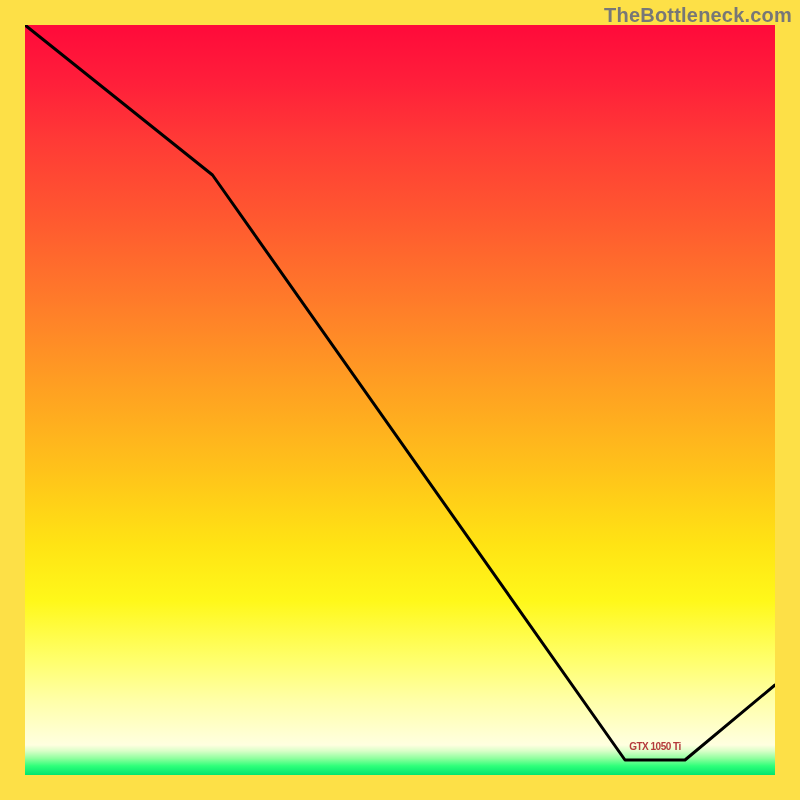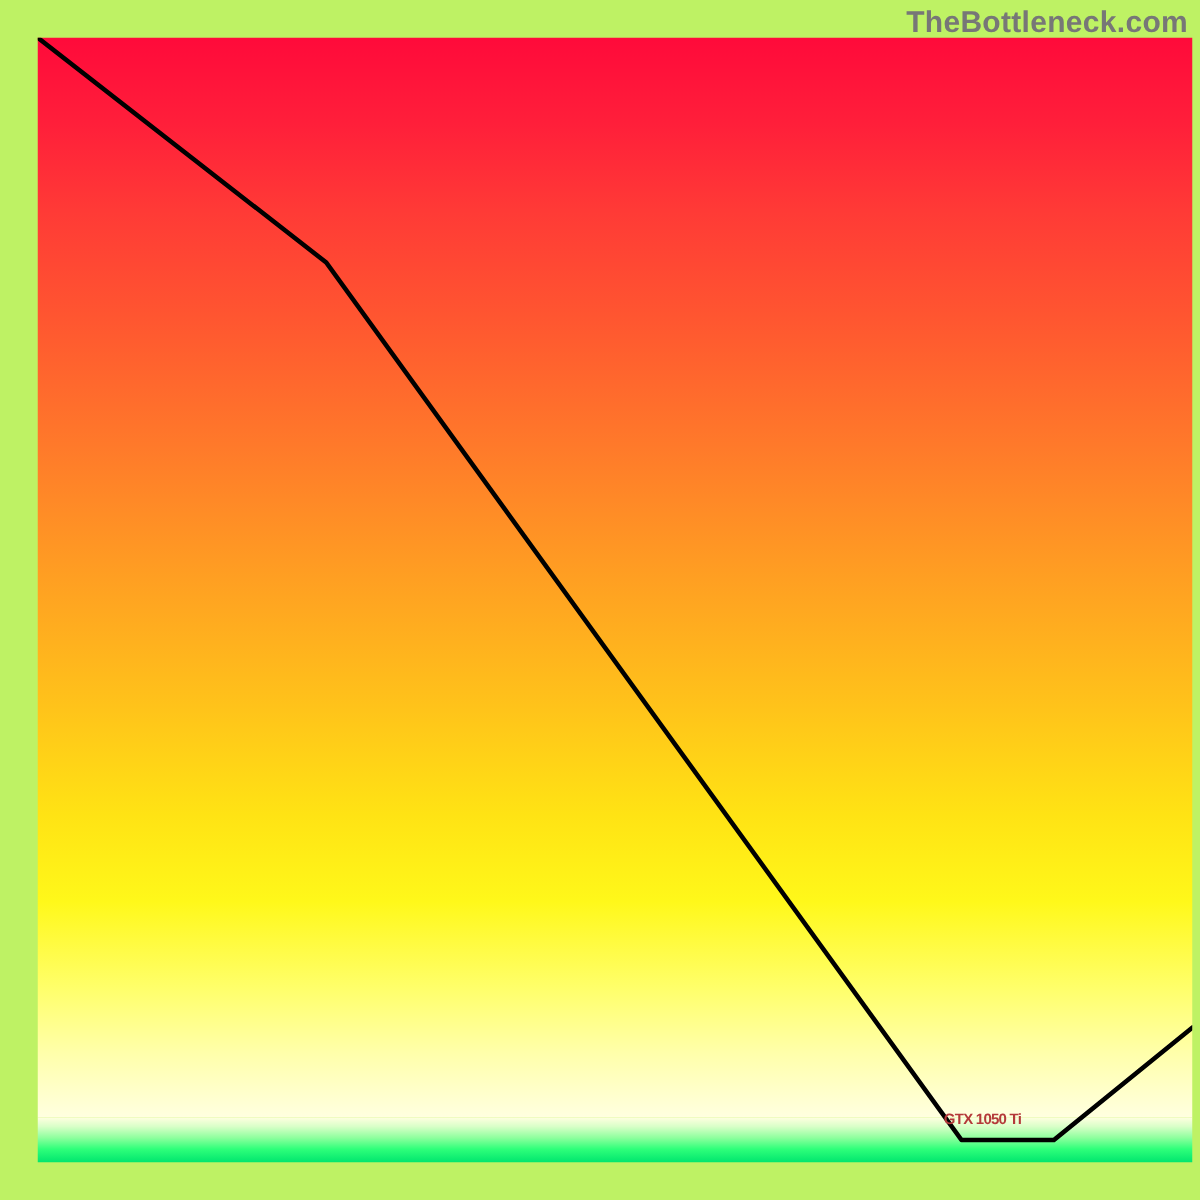--- a/index.html
+++ b/index.html
@@ -8,30 +8,29 @@
     width: 800px;
     height: 800px;
     background: #000;
     overflow: hidden;
     font-family: Arial, Helvetica, sans-serif;
   }
   .stage {
     position: relative;
     width: 800px;
     height: 800px;
-    background: #bef264;
+    background: #fde047;
   }
   .plot-area {
     position: absolute;
     left: 25px;
     top: 25px;
     width: 750px;
     height: 750px;
     overflow: hidden;
-    padding-left: 20px;
   }
   
   .grad-main {
     position: absolute;
     left: 0;
     top: 0;
     width: 100%;
     
     height: 96%;
     background: linear-gradient(

